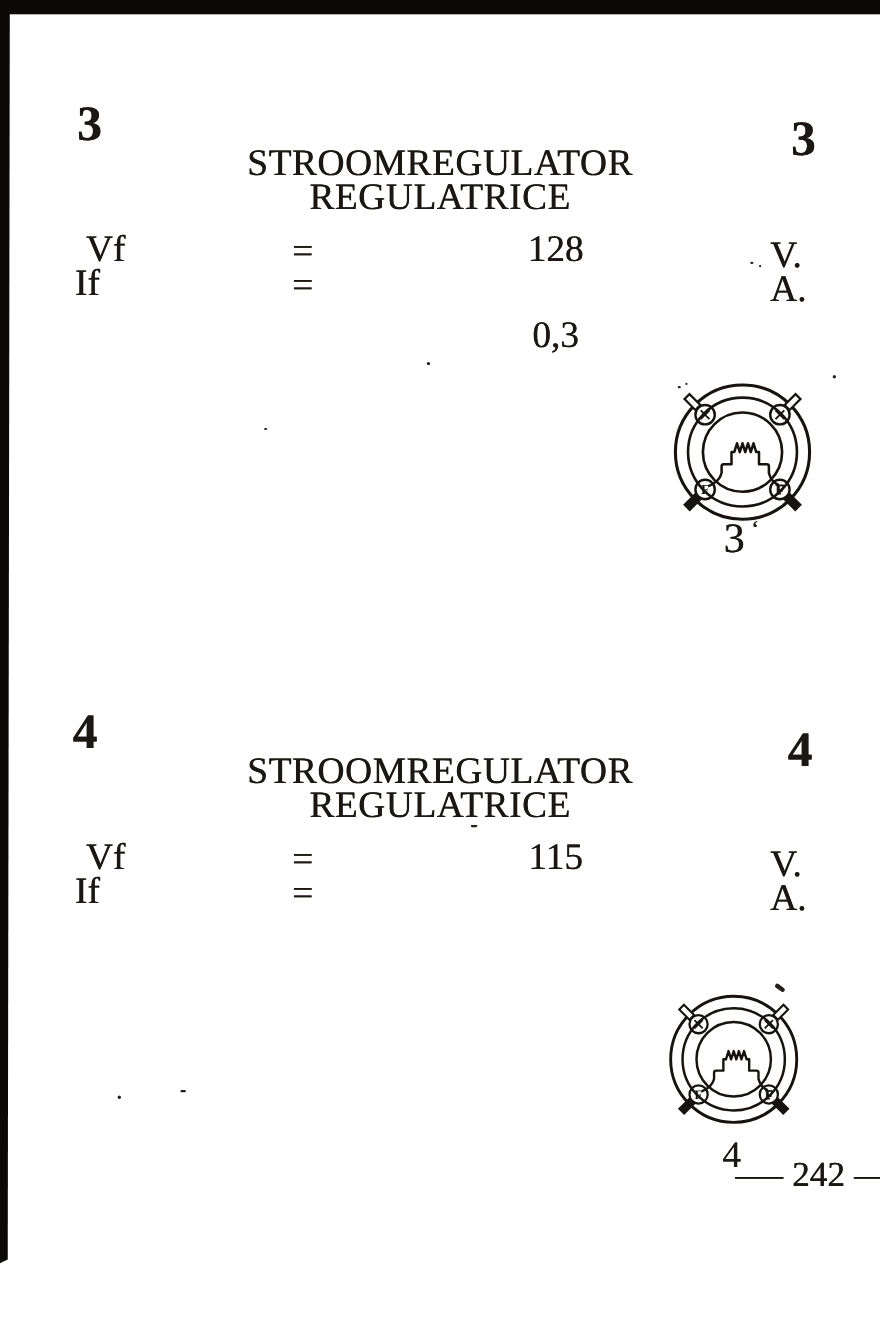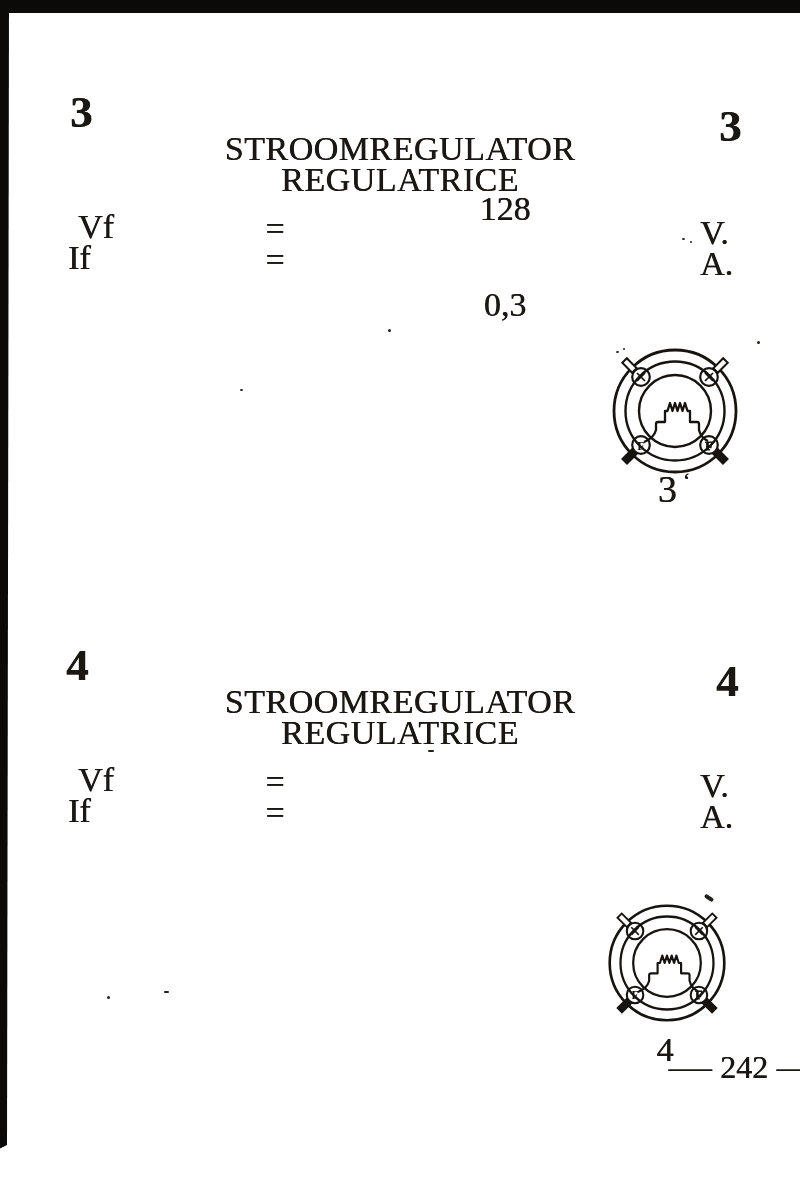--- a/index.html
+++ b/index.html
@@ -42,21 +42,21 @@
 <div class="abs bar-left"></div>
 
 <div class="abs section" style="top:90px;">
   <div class="abs idx ink" style="left:70px;top:0px;">3</div>
   <div class="abs idx ink" style="left:719px;top:14px;">3</div>
   <div class="abs title ink" style="top:43px;">STROOMREGULATOR</div>
   <div class="abs title ink" style="top:74px;">REGULATRICE</div>
 
   <div class="abs row param ink" style="top:120px;">Vf</div>
   <div class="abs row eq ink" style="top:122px;">=</div>
-  <div class="abs row val ink" style="top:102px;">128</div>
+  <div class="abs row val ink" style="top:120px;">128</div>
   <div class="abs row unit ink" style="top:126px;">V.</div>
 
   <div class="abs row param ink" style="left:68px;top:151px;">If</div>
   <div class="abs row eq ink" style="top:153px;">=</div>
   <div class="abs row val ink" style="top:151px;margin-top:47px;">0,3</div>
   <div class="abs row unit ink" style="top:157px;">A.</div>
 
   <div class="abs" style="left:609px;top:255px;">
     <svg class="tube-svg" width="132" height="132" viewBox="0 0 132 132">
       <circle cx="66" cy="66" r="61" stroke-width="2.8"></circle>
@@ -94,20 +94,21 @@
 </div>
 
 <div class="abs section" style="top:643px;">
   <div class="abs idx ink" style="left:66px;top:0px;">4</div>
   <div class="abs idx ink" style="left:716px;top:16px;">4</div>
   <div class="abs title ink" style="top:43px;">STROOMREGULATOR</div>
   <div class="abs title ink" style="top:74px;">REGULATRICE</div>
 
   <div class="abs row param ink" style="top:120px;">Vf</div>
   <div class="abs row eq ink" style="top:122px;">=</div>
+  <div class="abs row val ink" style="top:120px;">115</div>
   <div class="abs row unit ink" style="top:126px;">V.</div>
 
   <div class="abs row param ink" style="left:68px;top:151px;">If</div>
   <div class="abs row eq ink" style="top:153px;">=</div>
   <div class="abs row unit ink" style="top:157px;">A.</div>
 
   <div class="abs" style="left:605px;top:258px;">
     <svg class="tube-svg" width="124" height="124" viewBox="0 0 132 132">
       <circle cx="66" cy="66" r="61" stroke-width="2.8"></circle>
       <circle cx="66" cy="66" r="49.5" stroke-width="2.4"></circle>

